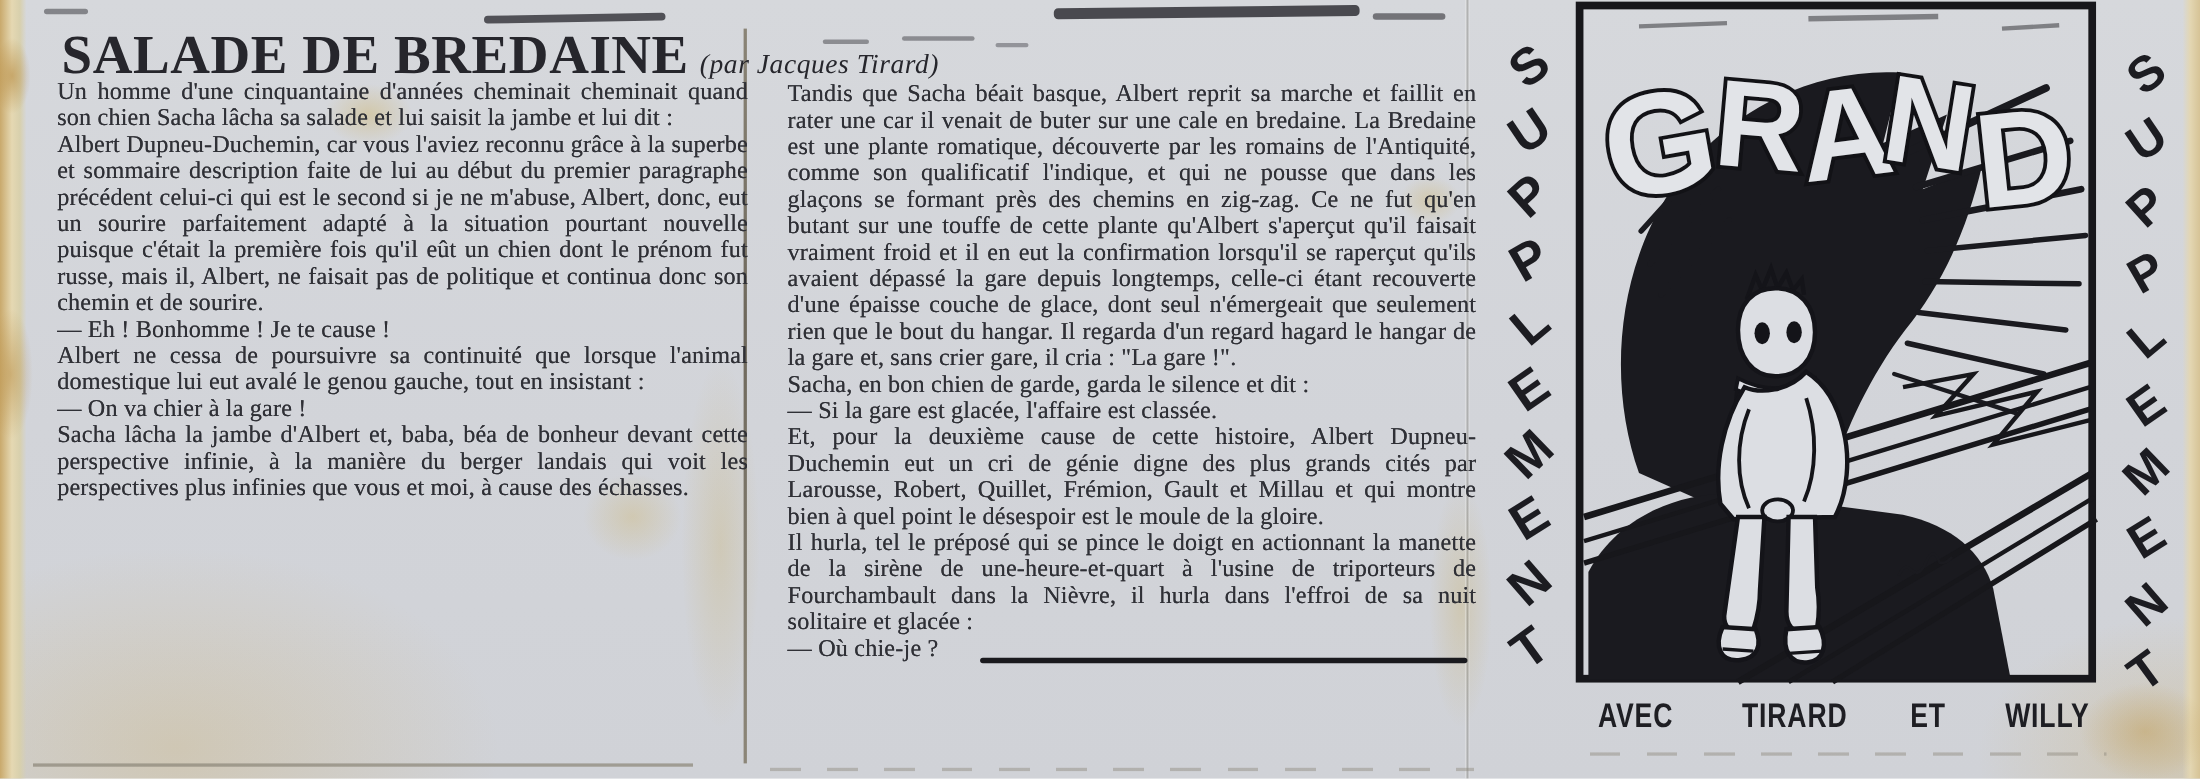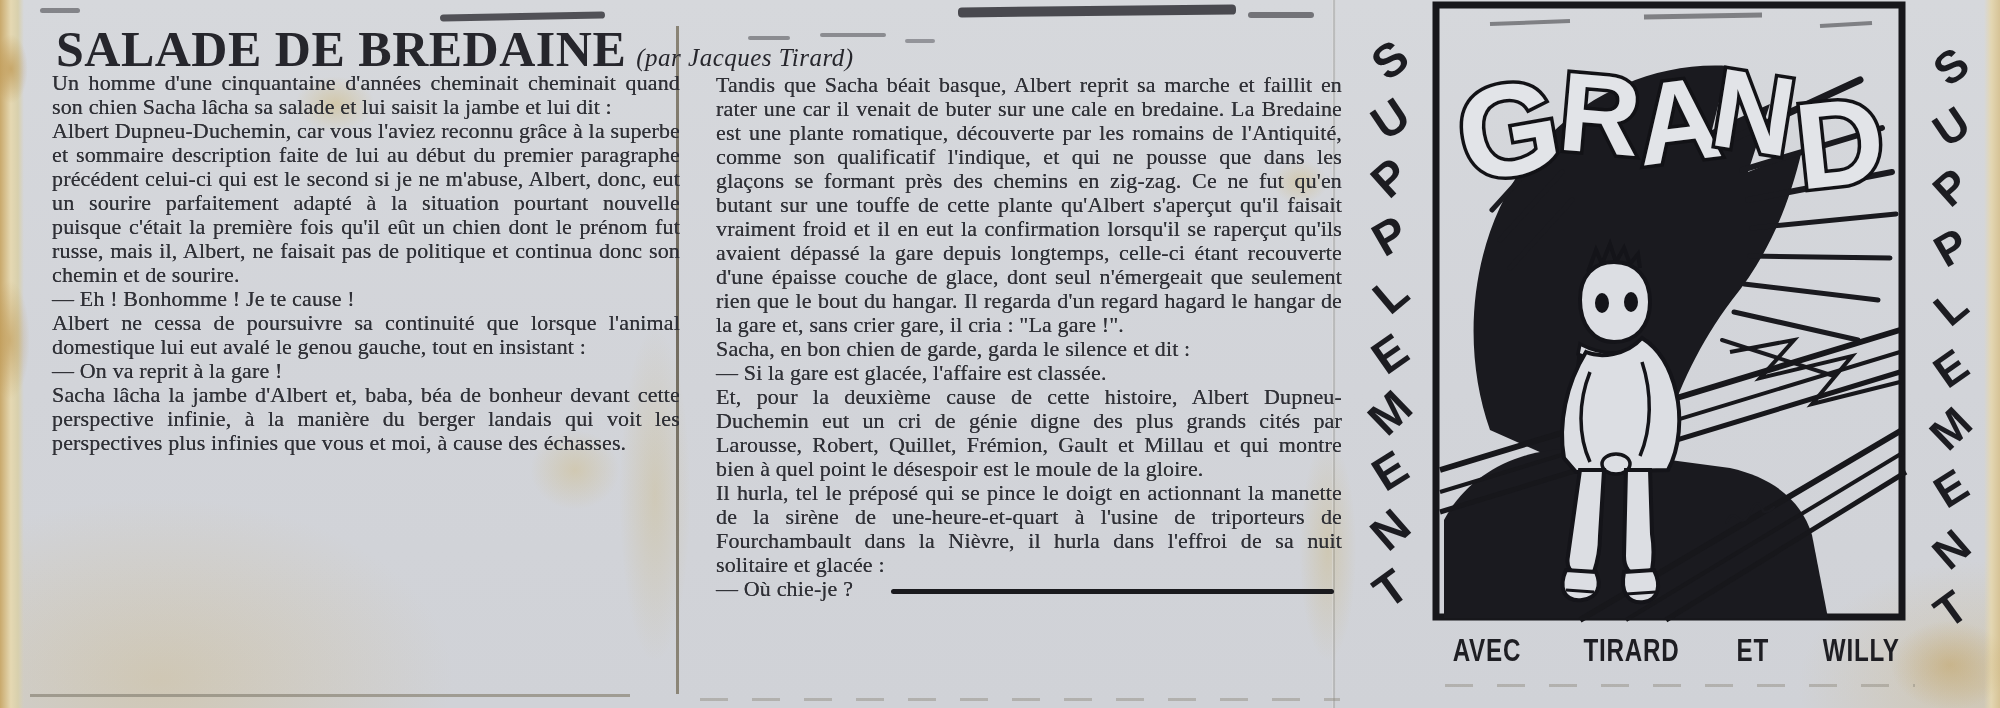--- a/index.html
+++ b/index.html
@@ -28,21 +28,21 @@
 
   
   .title-row{position:absolute;left:56px;top:20px;width:616px;white-space:nowrap;color:#26262c;}
   .title-row .t{font-size:50px;font-weight:bold;letter-spacing:.5px;}
   .title-row .b{font-size:25px;font-style:italic;margin-left:10px;letter-spacing:.5px;}
   .coltext{position:absolute;text-align:justify;color:#2f3036;font-size:22px;line-height:24px;
     letter-spacing:.15px;text-shadow:0 0 .5px rgba(42,42,48,.85);}
   .coltext p{margin:0;}
   .col-left{left:52px;top:71px;width:628px;}
   .col-mid{left:716px;top:73px;width:626px;}
-  .endline{display:flex;align-items:center;}
+  .endline{display:flex;align-items:flex-end;}
   .endline .rule{flex:1;height:5px;background:#1a1a1e;margin:0 8px 0 38px;border-radius:3px;transform:translateY(2px);}
 
   
   .vstrip{position:absolute;display:flex;flex-direction:column;align-items:center;justify-content:space-between;
     font-family:"Liberation Sans",sans-serif;font-weight:bold;color:#1c1c21;}
   .vstrip-left{left:1350px;top:36px;width:80px;height:576px;font-size:47px;}
   .vstrip-right{left:1914px;top:44px;width:74px;height:588px;font-size:45px;}
   .vletter{display:block;line-height:1;}
   .art{position:absolute;left:1430px;top:0;width:480px;height:625px;}
   .art svg{display:block;width:100%;height:100%;}
@@ -80,21 +80,21 @@
   <div class="dashline" style="left:1445px;top:684px;width:470px;"></div>
 
   <div class="title-row">
     <span class="t">SALADE DE BREDAINE</span><span class="b">(par Jacques Tirard)</span>
   </div>
   <div class="coltext col-left">
       <p>Un homme d'une cinquantaine d'années cheminait cheminait quand son chien Sacha lâcha sa salade et lui saisit la jambe et lui dit :</p>
       <p>Albert Dupneu-Duchemin, car vous l'aviez reconnu grâce à la superbe et sommaire description faite de lui au début du premier paragraphe précédent celui-ci qui est le second si je ne m'abuse, Albert, donc, eut un sourire parfaitement adapté à la situation pourtant nouvelle puisque c'était la première fois qu'il eût un chien dont le prénom fut russe, mais il, Albert, ne faisait pas de politique et continua donc son chemin et de sourire.</p>
       <p>— Eh ! Bonhomme ! Je te cause !</p>
       <p>Albert ne cessa de poursuivre sa continuité que lorsque l'animal domestique lui eut avalé le genou gauche, tout en insistant :</p>
-      <p>— On va reprit à la gare !</p>
+      <p>— On va chier à la gare !</p>
       <p>Sacha lâcha la jambe d'Albert et, baba, béa de bonheur devant cette perspective infinie, à la manière du berger landais qui voit les perspectives plus infinies que vous et moi, à cause des échasses.</p>
     </div>
 
   <div class="coltext col-mid">
     <div>
         <p>Tandis que Sacha béait basque, Albert reprit sa marche et faillit en rater une car il venait de buter sur une cale en bredaine. La Bredaine est une plante romatique, découverte par les romains de l'Antiquité, comme son qualificatif l'indique, et qui ne pousse que dans les glaçons se formant près des chemins en zig-zag. Ce ne fut qu'en butant sur une touffe de cette plante qu'Albert s'aperçut qu'il faisait vraiment froid et il en eut la confirmation lorsqu'il se raperçut qu'ils avaient dépassé la gare depuis longtemps, celle-ci étant recouverte d'une épaisse couche de glace, dont seul n'émergeait que seulement rien que le bout du hangar. Il regarda d'un regard hagard le hangar de la gare et, sans crier gare, il cria : "La gare !".</p>
         <p>Sacha, en bon chien de garde, garda le silence et dit :</p>
         <p>— Si la gare est glacée, l'affaire est classée.</p>
         <p>Et, pour la deuxième cause de cette histoire, Albert Dupneu-Duchemin eut un cri de génie digne des plus grands cités par Larousse, Robert, Quillet, Frémion, Gault et Millau et qui montre bien à quel point le désespoir est le moule de la gloire.</p>
         <p>Il hurla, tel le préposé qui se pince le doigt en actionnant la manette de la sirène de une-heure-et-quart à l'usine de triporteurs de Fourchambault dans la Nièvre, il hurla dans l'effroi de sa nuit solitaire et glacée :</p>

